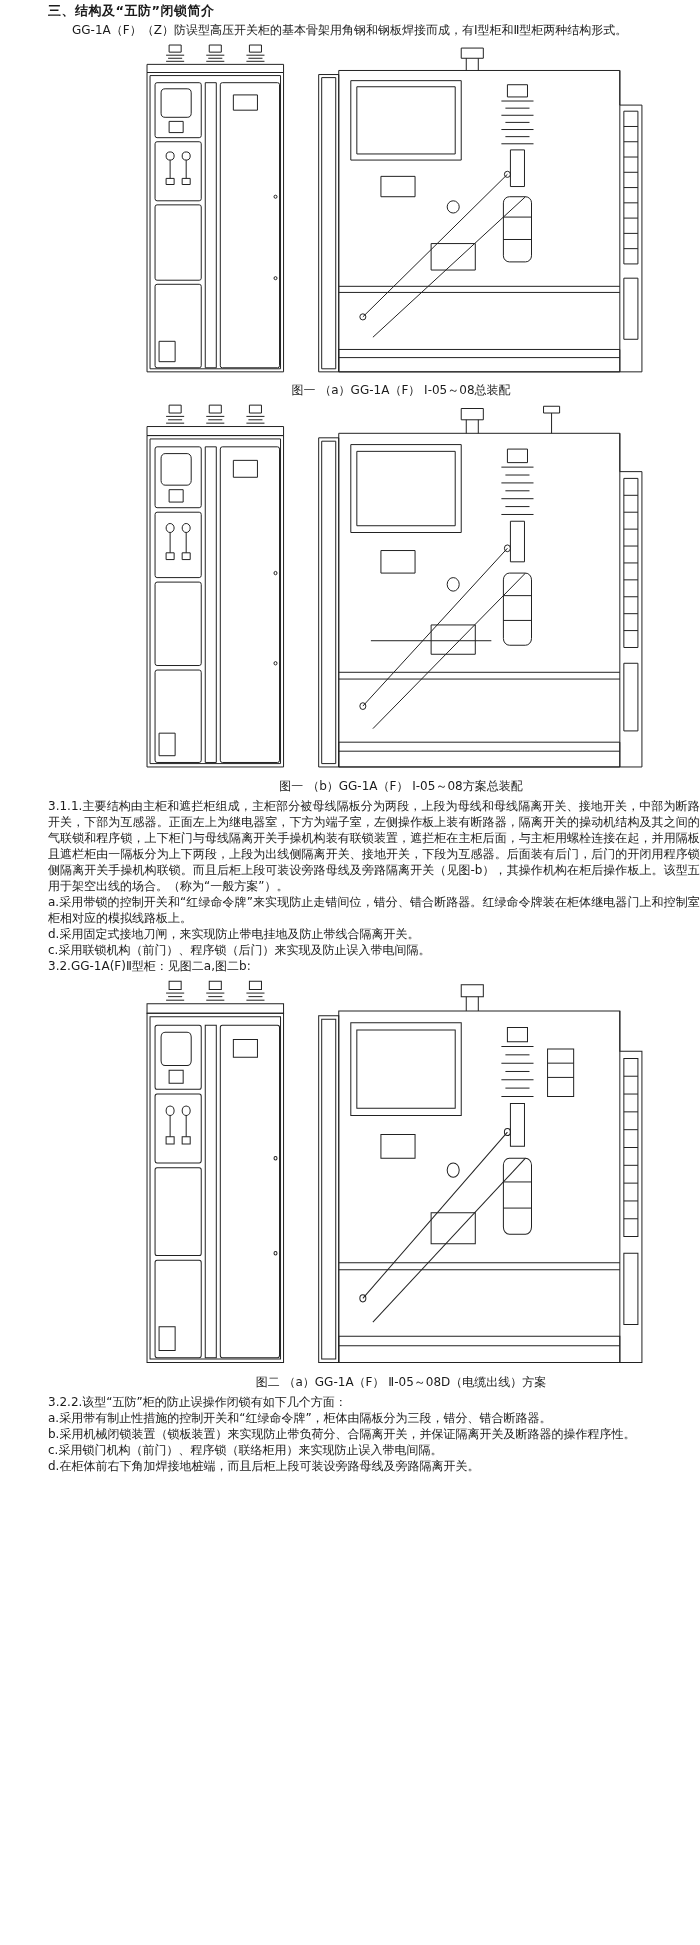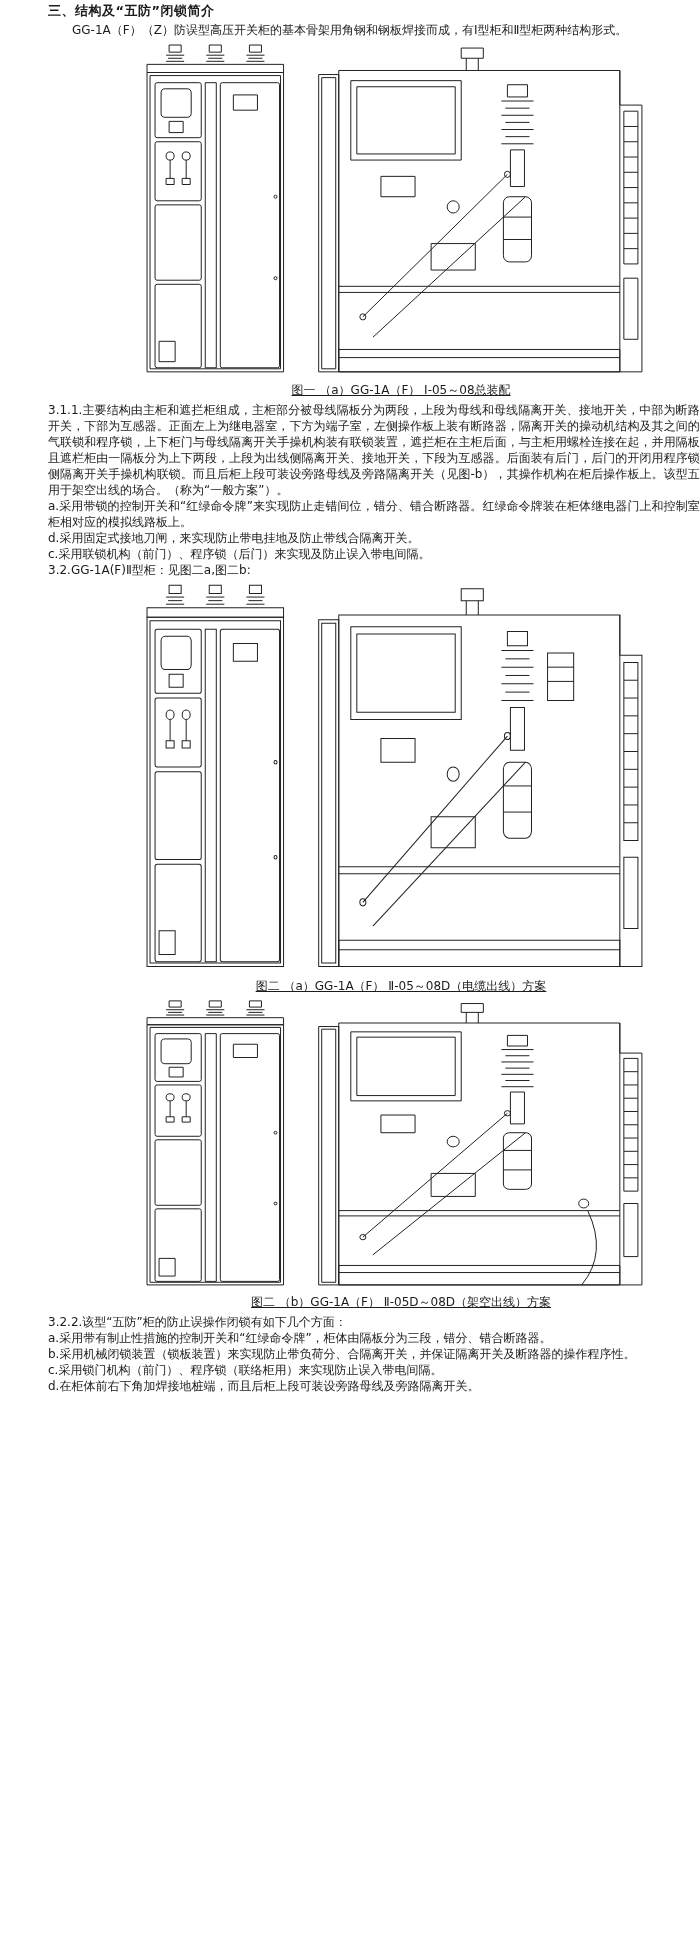--- a/index.html
+++ b/index.html
@@ -6,21 +6,21 @@
   .page{
     width:700px;height:1945px;box-sizing:border-box;
     padding:3px 6px;background:#fff;color:#1b1b1b;
     font-family:"DejaVu Sans","Liberation Sans",sans-serif;
     overflow:hidden;
     margin-left:42px;
   }
   .heading{font-size:13px;font-weight:bold;margin:0 0 3px 0;letter-spacing:.5px;}
   p{margin:0;font-size:12px;line-height:16px;text-align:justify;}
   .indent{text-indent:2em;}
-  .figure{margin:6px 0 4px 92px;width:522px;text-decoration:underline;}
+  .figure{margin:6px 0 4px 92px;width:522px;}
   .fig-svg{display:block;}
   .caption{font-size:12px;line-height:15px;text-align:center;margin-top:3px;white-space:nowrap;}
   svg *{vector-effect:non-scaling-stroke;}
   .defs{position:absolute;width:0;height:0;overflow:hidden;}
   .tblock{margin:4px 0 2px 0;}
 </style>
 </head>
 <body>
 
 <svg class="defs" aria-hidden="true">
@@ -133,20 +133,34 @@
   <div class="figure">
     <svg class="fig-svg" width="522" height="336" viewBox="0 0 520 330" preserveAspectRatio="none">
       <use href="#front-cab"></use>
       <g transform="translate(170,0)">
           <use href="#side-cab"></use>
         </g>
     </svg>
     <div class="caption">图一 （a）GG-1A（F） Ⅰ-05～08总装配</div>
   </div>
 
+  <div class="figure">
+    <svg class="fig-svg" width="522" height="372" viewBox="0 0 520 330" preserveAspectRatio="none">
+      <use href="#front-cab"></use>
+      <g transform="translate(170,0)">
+        <use href="#side-cab"></use>
+        <g fill="none" stroke="#222" stroke-width="1">
+          <line x1="240" y1="26" x2="240" y2="8"></line>
+            <rect x="232" y="2" width="16" height="6"></rect>
+          <line x1="60" y1="210" x2="180" y2="210"></line>
+        </g>
+      </g>
+    </svg>
+    <div class="caption">图一 （b）GG-1A（F） Ⅰ-05～08方案总装配</div>
+  </div>
 
   <div class="tblock">
     <p>3.1.1.主要结构由主柜和遮拦柜组成，主柜部分被母线隔板分为两段，上段为母线和母线隔离开关、接地开关，中部为断路或负荷开关，下部为互感器。正面左上为继电器室，下方为端子室，左侧操作板上装有断路器，隔离开关的操动机结构及其之间的机械电气联锁和程序锁，上下柜门与母线隔离开关手操机构装有联锁装置，遮拦柜在主柜后面，与主柜用螺栓连接在起，并用隔板隔开，且遮栏柜由一隔板分为上下两段，上段为出线侧隔离开关、接地开关，下段为互感器。后面装有后门，后门的开闭用程序锁与母线侧隔离开关手操机构联锁。而且后柜上段可装设旁路母线及旁路隔离开关（见图-b），其操作机构在柜后操作板上。该型五防主要用于架空出线的场合。（称为“一般方案”）。</p>
     <p>a.采用带锁的控制开关和“红绿命令牌”来实现防止走错间位，错分、错合断路器。红绿命令牌装在柜体继电器门上和控制室里与各柜相对应的模拟线路板上。</p>
     <p>d.采用固定式接地刀闸，来实现防止带电挂地及防止带线合隔离开关。</p>
     <p>c.采用联锁机构（前门）、程序锁（后门）来实现及防止误入带电间隔。</p>
     <p>3.2.GG-1A(F)Ⅱ型柜：见图二a,图二b:</p>
   </div>
 
   <div class="figure">
@@ -157,33 +171,20 @@
         <g fill="none" stroke="#222" stroke-width="1">
           <rect x="236" y="58" width="26" height="40"></rect>
           <line x1="236" y1="70" x2="262" y2="70"></line>
             <line x1="236" y1="82" x2="262" y2="82"></line>
         </g>
       </g>
     </svg>
     <div class="caption">图二 （a）GG-1A（F） Ⅱ-05～08D（电缆出线）方案</div>
   </div>
 
-  <div class="figure">
-    <svg class="fig-svg" width="522" height="292" viewBox="0 0 520 330" preserveAspectRatio="none">
-      <use href="#front-cab"></use>
-      <g transform="translate(170,0)">
-        <use href="#side-cab"></use>
-        <g fill="none" stroke="#222" stroke-width="1">
-          <path d="M270,322 q 26,-36 6,-84"></path>
-          <circle cx="272" cy="230" r="5"></circle>
-        </g>
-      </g>
-    </svg>
-    <div class="caption">图二 （b）GG-1A（F） Ⅱ-05D～08D（架空出线）方案</div>
-  </div>
 
   <div class="tblock">
     <p>3.2.2.该型“五防”柜的防止误操作闭锁有如下几个方面：</p>
     <p>a.采用带有制止性措施的控制开关和“红绿命令牌”，柜体由隔板分为三段，错分、错合断路器。</p>
     <p>b.采用机械闭锁装置（锁板装置）来实现防止带负荷分、合隔离开关，并保证隔离开关及断路器的操作程序性。</p>
     <p>c.采用锁门机构（前门）、程序锁（联络柜用）来实现防止误入带电间隔。</p>
     <p>d.在柜体前右下角加焊接地桩端，而且后柜上段可装设旁路母线及旁路隔离开关。</p>
   </div>
 
 </div>

